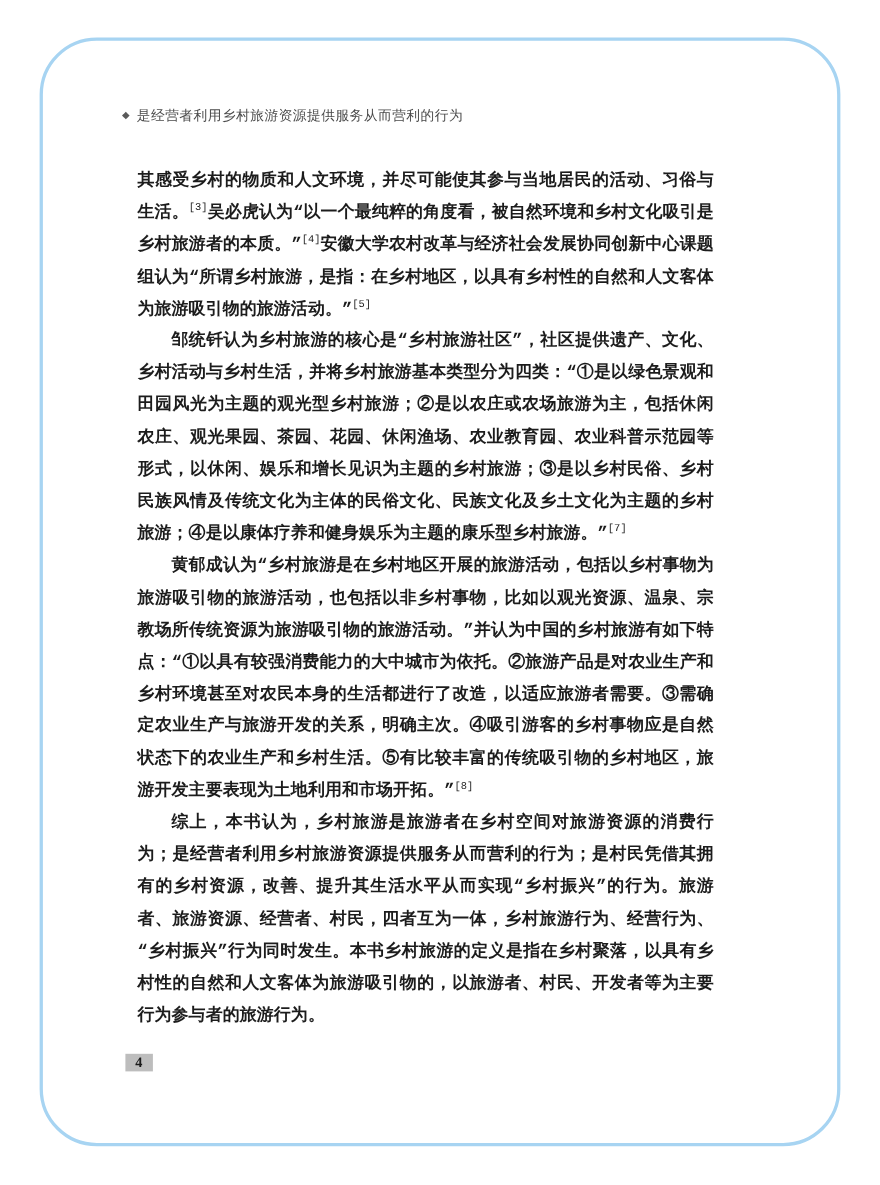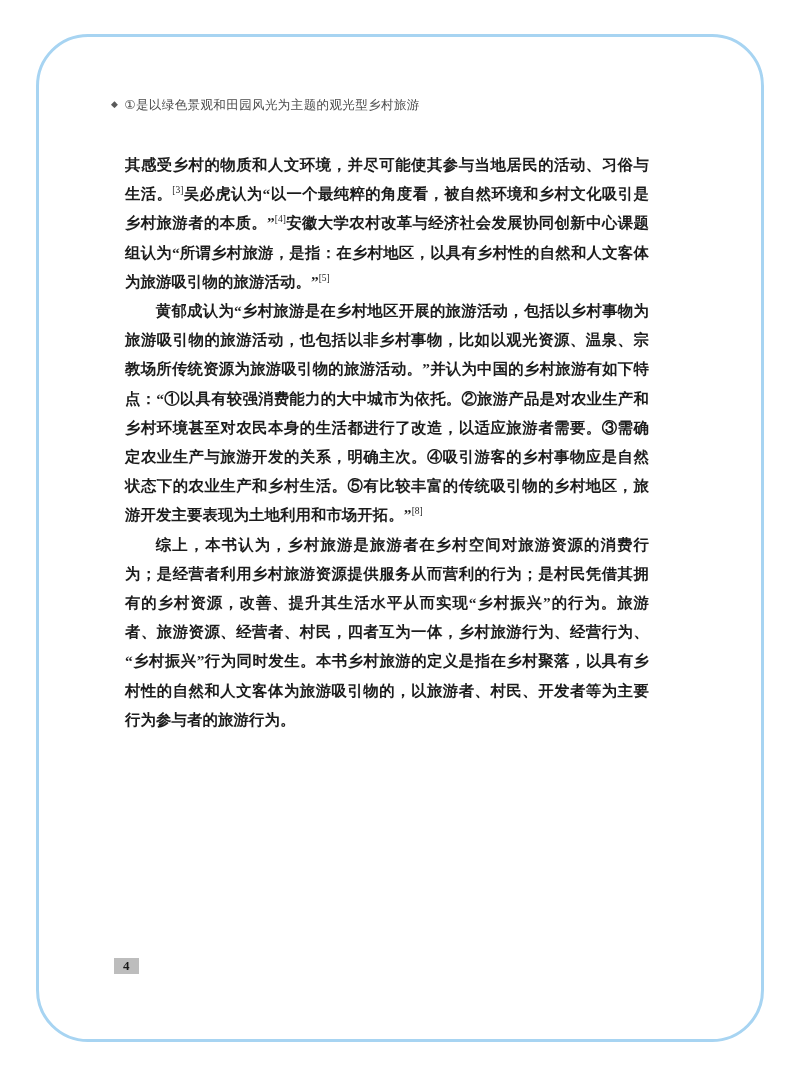--- a/index.html
+++ b/index.html
@@ -71,20 +71,21 @@
     vertical-align: 2px;
     margin-right: 6px;
   }
 
   
   .text-column {
     position: absolute;
     left: 86px;
     top: 113px;
     width: 524px;
+    font-family: Liberation Mono, monospace;
   }
 
   p.para {
     margin: 0;
     font-size: 15.4px;
     line-height: 29.2px;
     color: #1c1c1c;
     text-align: justify;
     text-justify: inter-ideograph;
     text-indent: 2em;
@@ -120,26 +121,27 @@
 </style>
 </head>
 <body>
 
 <div class="page-glow"></div>
 
 <div class="page-frame">
   <div class="page-inner">
 
     <div class="running-header">
-      <span class="diamond">◆</span><span>①是以绿色景观和田园风光为主题的观光型乡村旅游</span>
+      <span class="diamond">◆</span><span>是经营者利用乡村旅游资源提供服务从而营利的行为</span>
     </div>
 
     <div class="text-column">
       <div id="paragraphs-before">
           <p class="para no-indent">其感受乡村的物质和人文环境，并尽可能使其参与当地居民的活动、习俗与生活。<sup class="cite">[3]</sup>吴必虎认为“以一个最纯粹的角度看，被自然环境和乡村文化吸引是乡村旅游者的本质。”<sup class="cite">[4]</sup>安徽大学农村改革与经济社会发展协同创新中心课题组认为“所谓乡村旅游，是指：在乡村地区，以具有乡村性的自然和人文客体为旅游吸引物的旅游活动。”<sup class="cite">[5]</sup></p>
+          <p class="para">邹统钎认为乡村旅游的核心是“乡村旅游社区”，社区提供遗产、文化、乡村活动与乡村生活，并将乡村旅游基本类型分为四类：“①是以绿色景观和田园风光为主题的观光型乡村旅游；②是以农庄或农场旅游为主，包括休闲农庄、观光果园、茶园、花园、休闲渔场、农业教育园、农业科普示范园等形式，以休闲、娱乐和增长见识为主题的乡村旅游；③是以乡村民俗、乡村民族风情及传统文化为主体的民俗文化、民族文化及乡土文化为主题的乡村旅游；④是以康体疗养和健身娱乐为主题的康乐型乡村旅游。”<sup class="cite">[7]</sup></p>
           <p class="para">黄郁成认为“乡村旅游是在乡村地区开展的旅游活动，包括以乡村事物为旅游吸引物的旅游活动，也包括以非乡村事物，比如以观光资源、温泉、宗教场所传统资源为旅游吸引物的旅游活动。”并认为中国的乡村旅游有如下特点：“①以具有较强消费能力的大中城市为依托。②旅游产品是对农业生产和乡村环境甚至对农民本身的生活都进行了改造，以适应旅游者需要。③需确定农业生产与旅游开发的关系，明确主次。④吸引游客的乡村事物应是自然状态下的农业生产和乡村生活。⑤有比较丰富的传统吸引物的乡村地区，旅游开发主要表现为土地利用和市场开拓。”<sup class="cite">[8]</sup></p>
           <p class="para">综上，本书认为，乡村旅游是旅游者在乡村空间对旅游资源的消费行为；是经营者利用乡村旅游资源提供服务从而营利的行为；是村民凭借其拥有的乡村资源，改善、提升其生活水平从而实现“乡村振兴”的行为。旅游者、旅游资源、经营者、村民，四者互为一体，乡村旅游行为、经营行为、“乡村振兴”行为同时发生。本书乡村旅游的定义是指在乡村聚落，以具有乡村性的自然和人文客体为旅游吸引物的，以旅游者、村民、开发者等为主要行为参与者的旅游行为。</p>
         </div>
 
     </div>
 
     <div class="folio">4</div>
 
   </div>
 </div>

